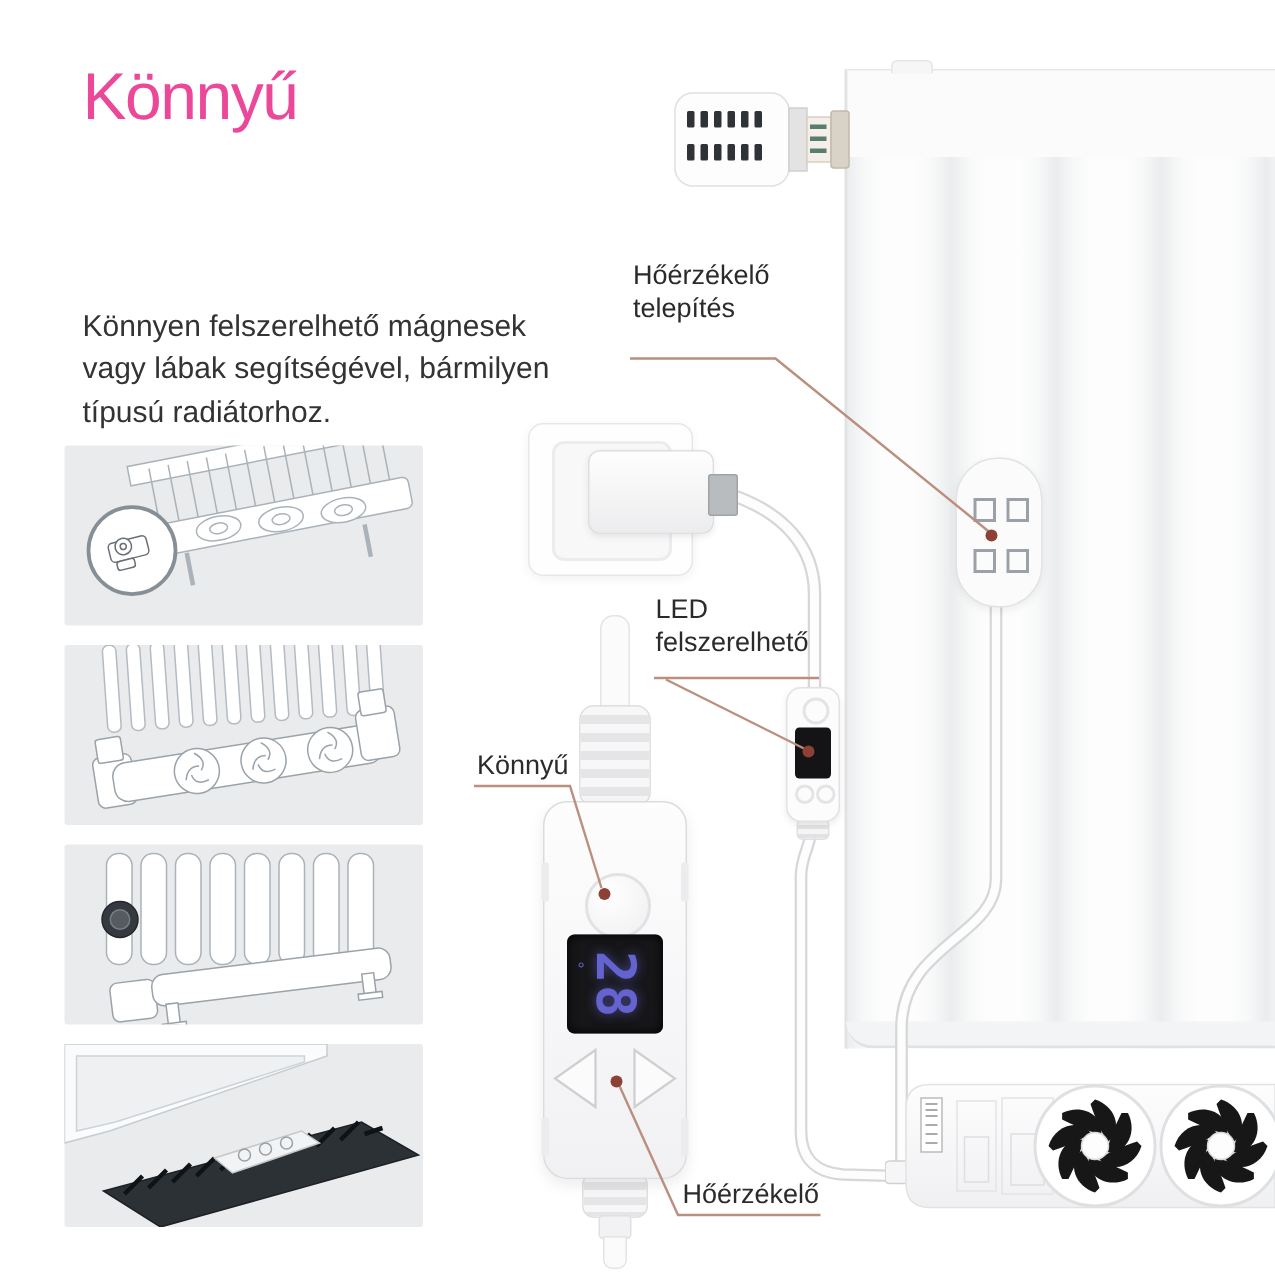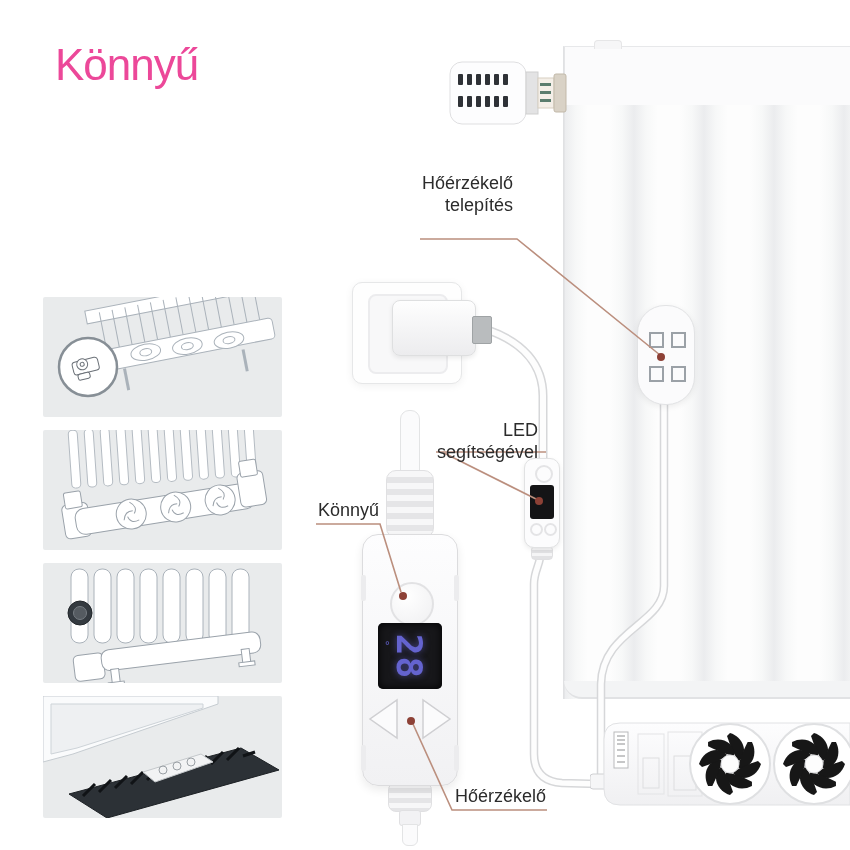--- a/index.html
+++ b/index.html
@@ -2,21 +2,21 @@
 <html><head>
 <meta charset="utf-8">
 <style>
   html,body{margin:0;padding:0;background:#fff;}
   #stage{position:relative;width:850px;height:850px;background:#fff;overflow:hidden;
          font-family:"Liberation Sans",sans-serif;color:#2d2d2d;}
   
   .headline{position:absolute;left:55px;top:38px;font-size:44px;line-height:1.22;
             font-weight:normal;letter-spacing:-1px;color:#ec4899;}
   .intro{position:absolute;left:55px;top:184px;width:336px;font-size:20px;line-height:1.42;color:#333;}
-  .callout{position:absolute;font-size:18px;line-height:1.2;color:#2b2b2b;z-index:60;text-align:right;}
+  .callout{position:absolute;font-size:18px;line-height:1.2;color:#2b2b2b;z-index:60;}
   
   .panel{position:absolute;left:43px;width:239px;height:120px;background:#e9ebec;border-radius:2px;z-index:5;}
   .panel svg{display:block;width:100%;height:100%;}
   
   #radiator{position:absolute;left:563px;top:46px;width:287px;height:652px;z-index:1;
     background:
       linear-gradient(180deg, #fbfbfc 0 58px, rgba(255,255,255,0) 58px),
       repeating-linear-gradient(90deg,#ebecee 0px,#f7f8f8 12px,#fdfdfd 24px,#fdfdfd 46px,#f7f8f8 58px,#ebecee 70px);
     border-left:1px solid #e0e1e3;border-top:1px solid #e7e8ea;
     box-shadow:inset 36px 0 0 -35px #e4e5e7;}
@@ -71,20 +71,21 @@
   #fanstrip{position:absolute;left:590px;top:722px;width:260px;height:84px;z-index:30;}
 </style>
 </head>
 <body>
 
 <div id="stage">
 
   <div class="headline">
     <div>Könnyű</div>
   </div>
+  <p class="intro">Könnyen felszerelhető mágnesek vagy lábak segítségével, bármilyen típusú radiátorhoz.</p>
 
   <div class="panel" style="top:297px">
     <svg viewBox="0 0 239 120">
       <g transform="rotate(-11 120 60)" stroke="#aab2ba" fill="none">
         <rect x="52" y="0" width="185" height="13" fill="#fff"></rect>
         <g>
           <line x1="66" y1="4" x2="66" y2="42"></line>
             <line x1="79" y1="4" x2="79" y2="42"></line>
             <line x1="92" y1="4" x2="92" y2="42"></line>
           <line x1="105" y1="4" x2="105" y2="42"></line>
@@ -351,23 +352,23 @@
       <circle cx="539" cy="501" r="4"></circle>
       <circle cx="403" cy="596" r="4"></circle>
       <circle cx="411" cy="721" r="4"></circle>
     </g>
   </svg>
 
   <div class="callout" style="left:422px;top:173px">
     <div>Hőérzékelő</div>
     <div>telepítés</div>
   </div>
-  <div class="callout" style="left:437px;top:420px">
+  <div class="callout" style="left:437px;top:396px">
     <div>LED</div>
-    <div>segítségével</div>
+    <div>felszerelhető</div>
   </div>
   <div class="callout" style="left:318px;top:500px">
     <div>Könnyű</div>
   </div>
   <div class="callout" style="left:455px;top:786px">
     <div>Hőérzékelő</div>
   </div>
 
 </div>
 

